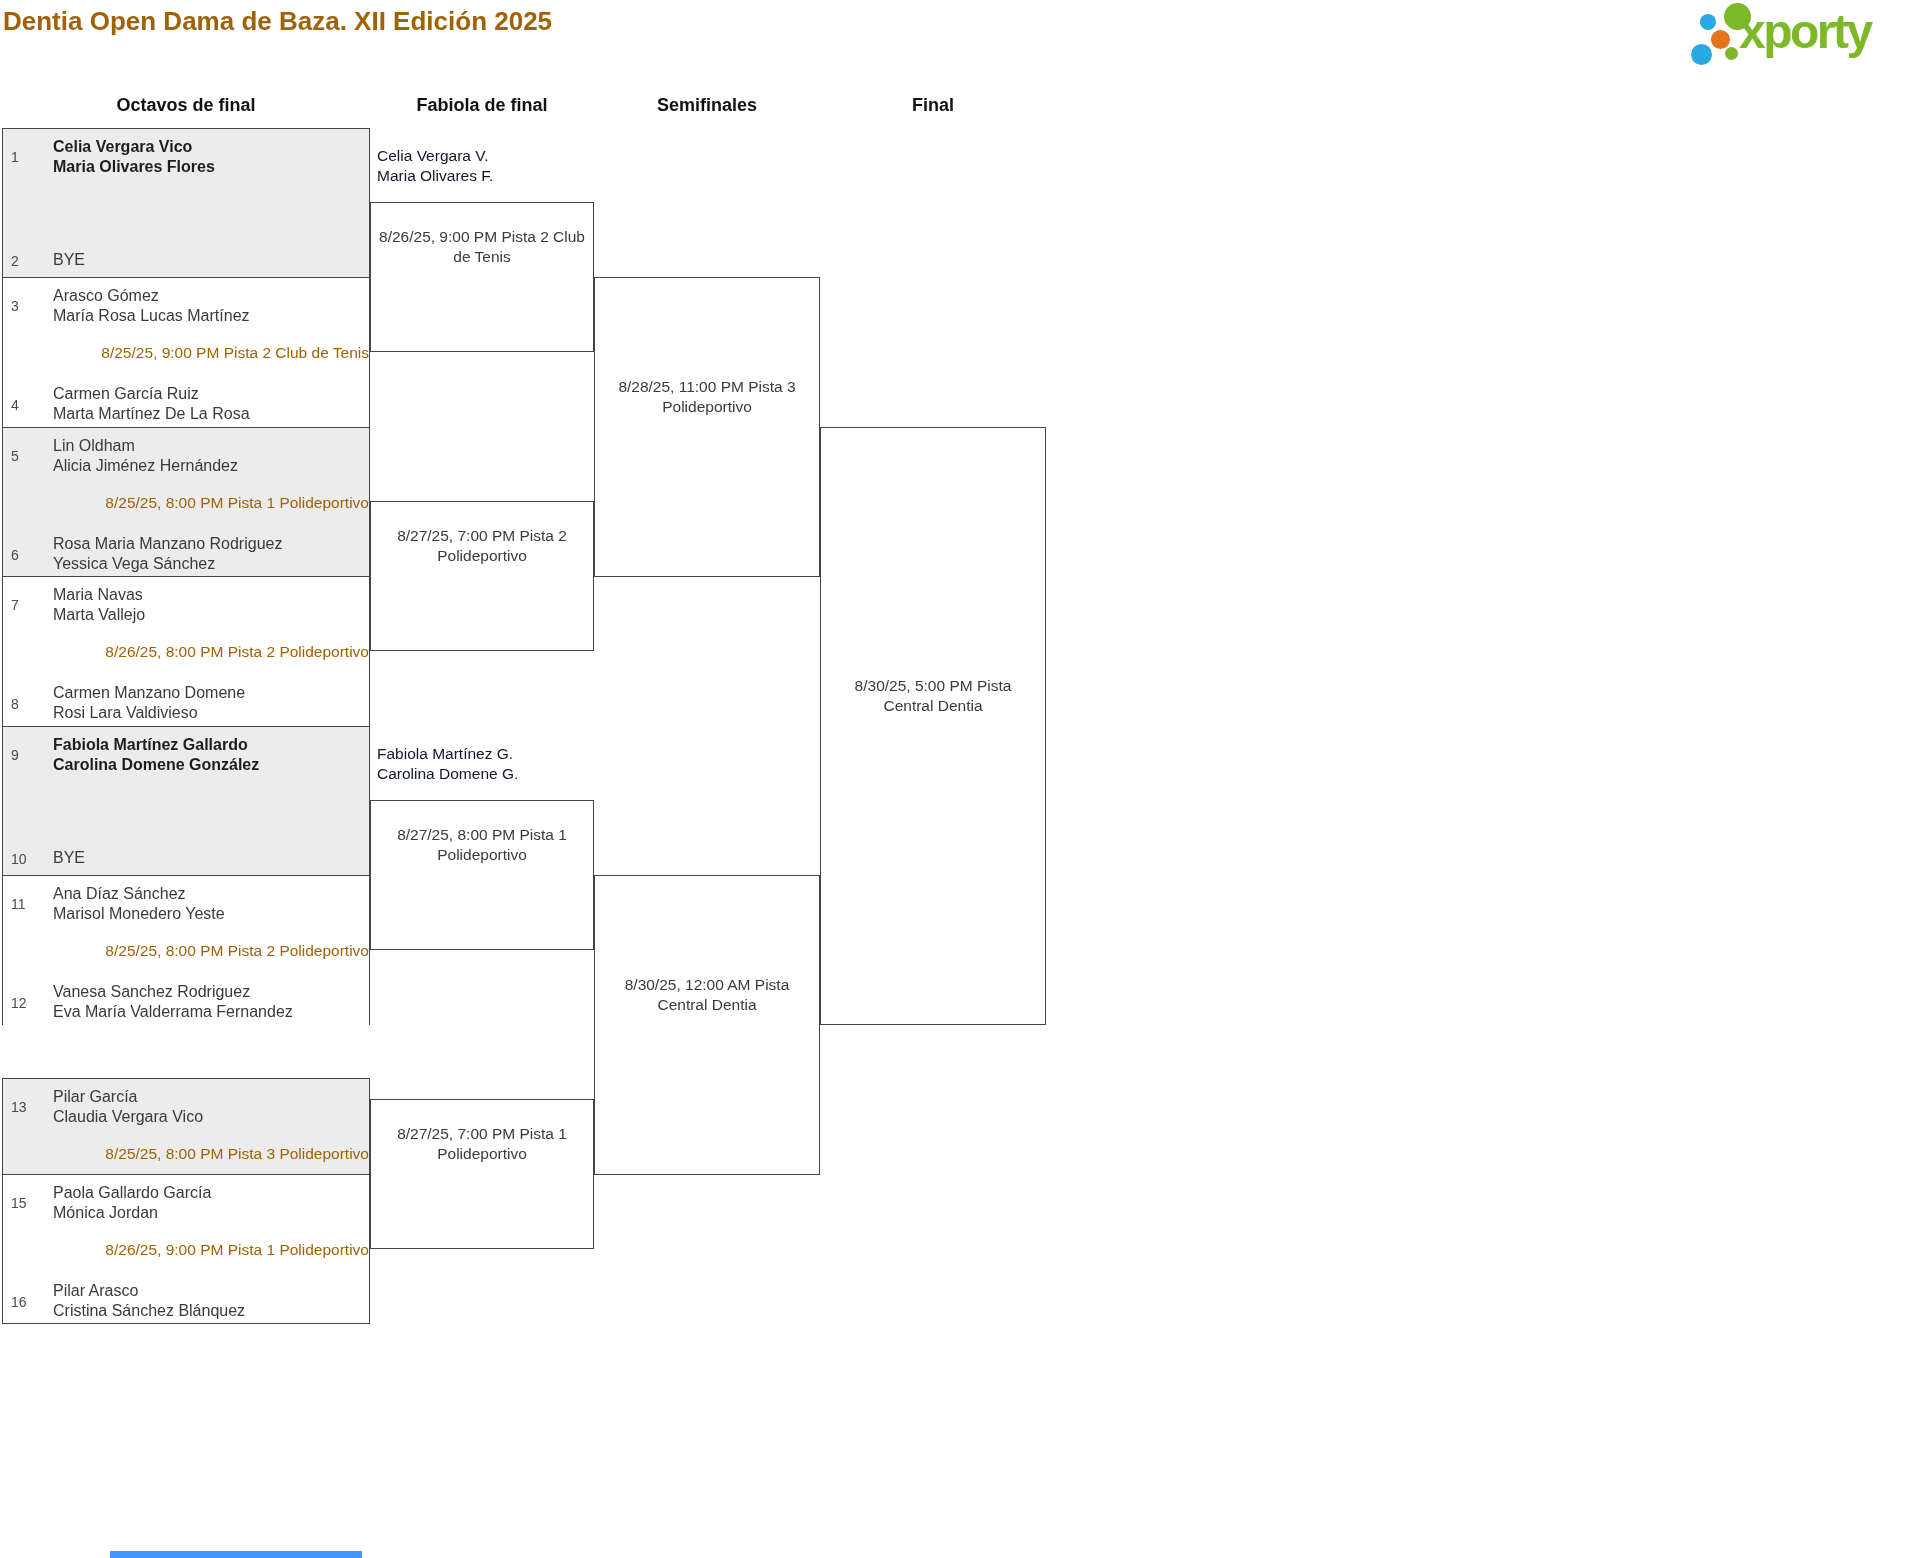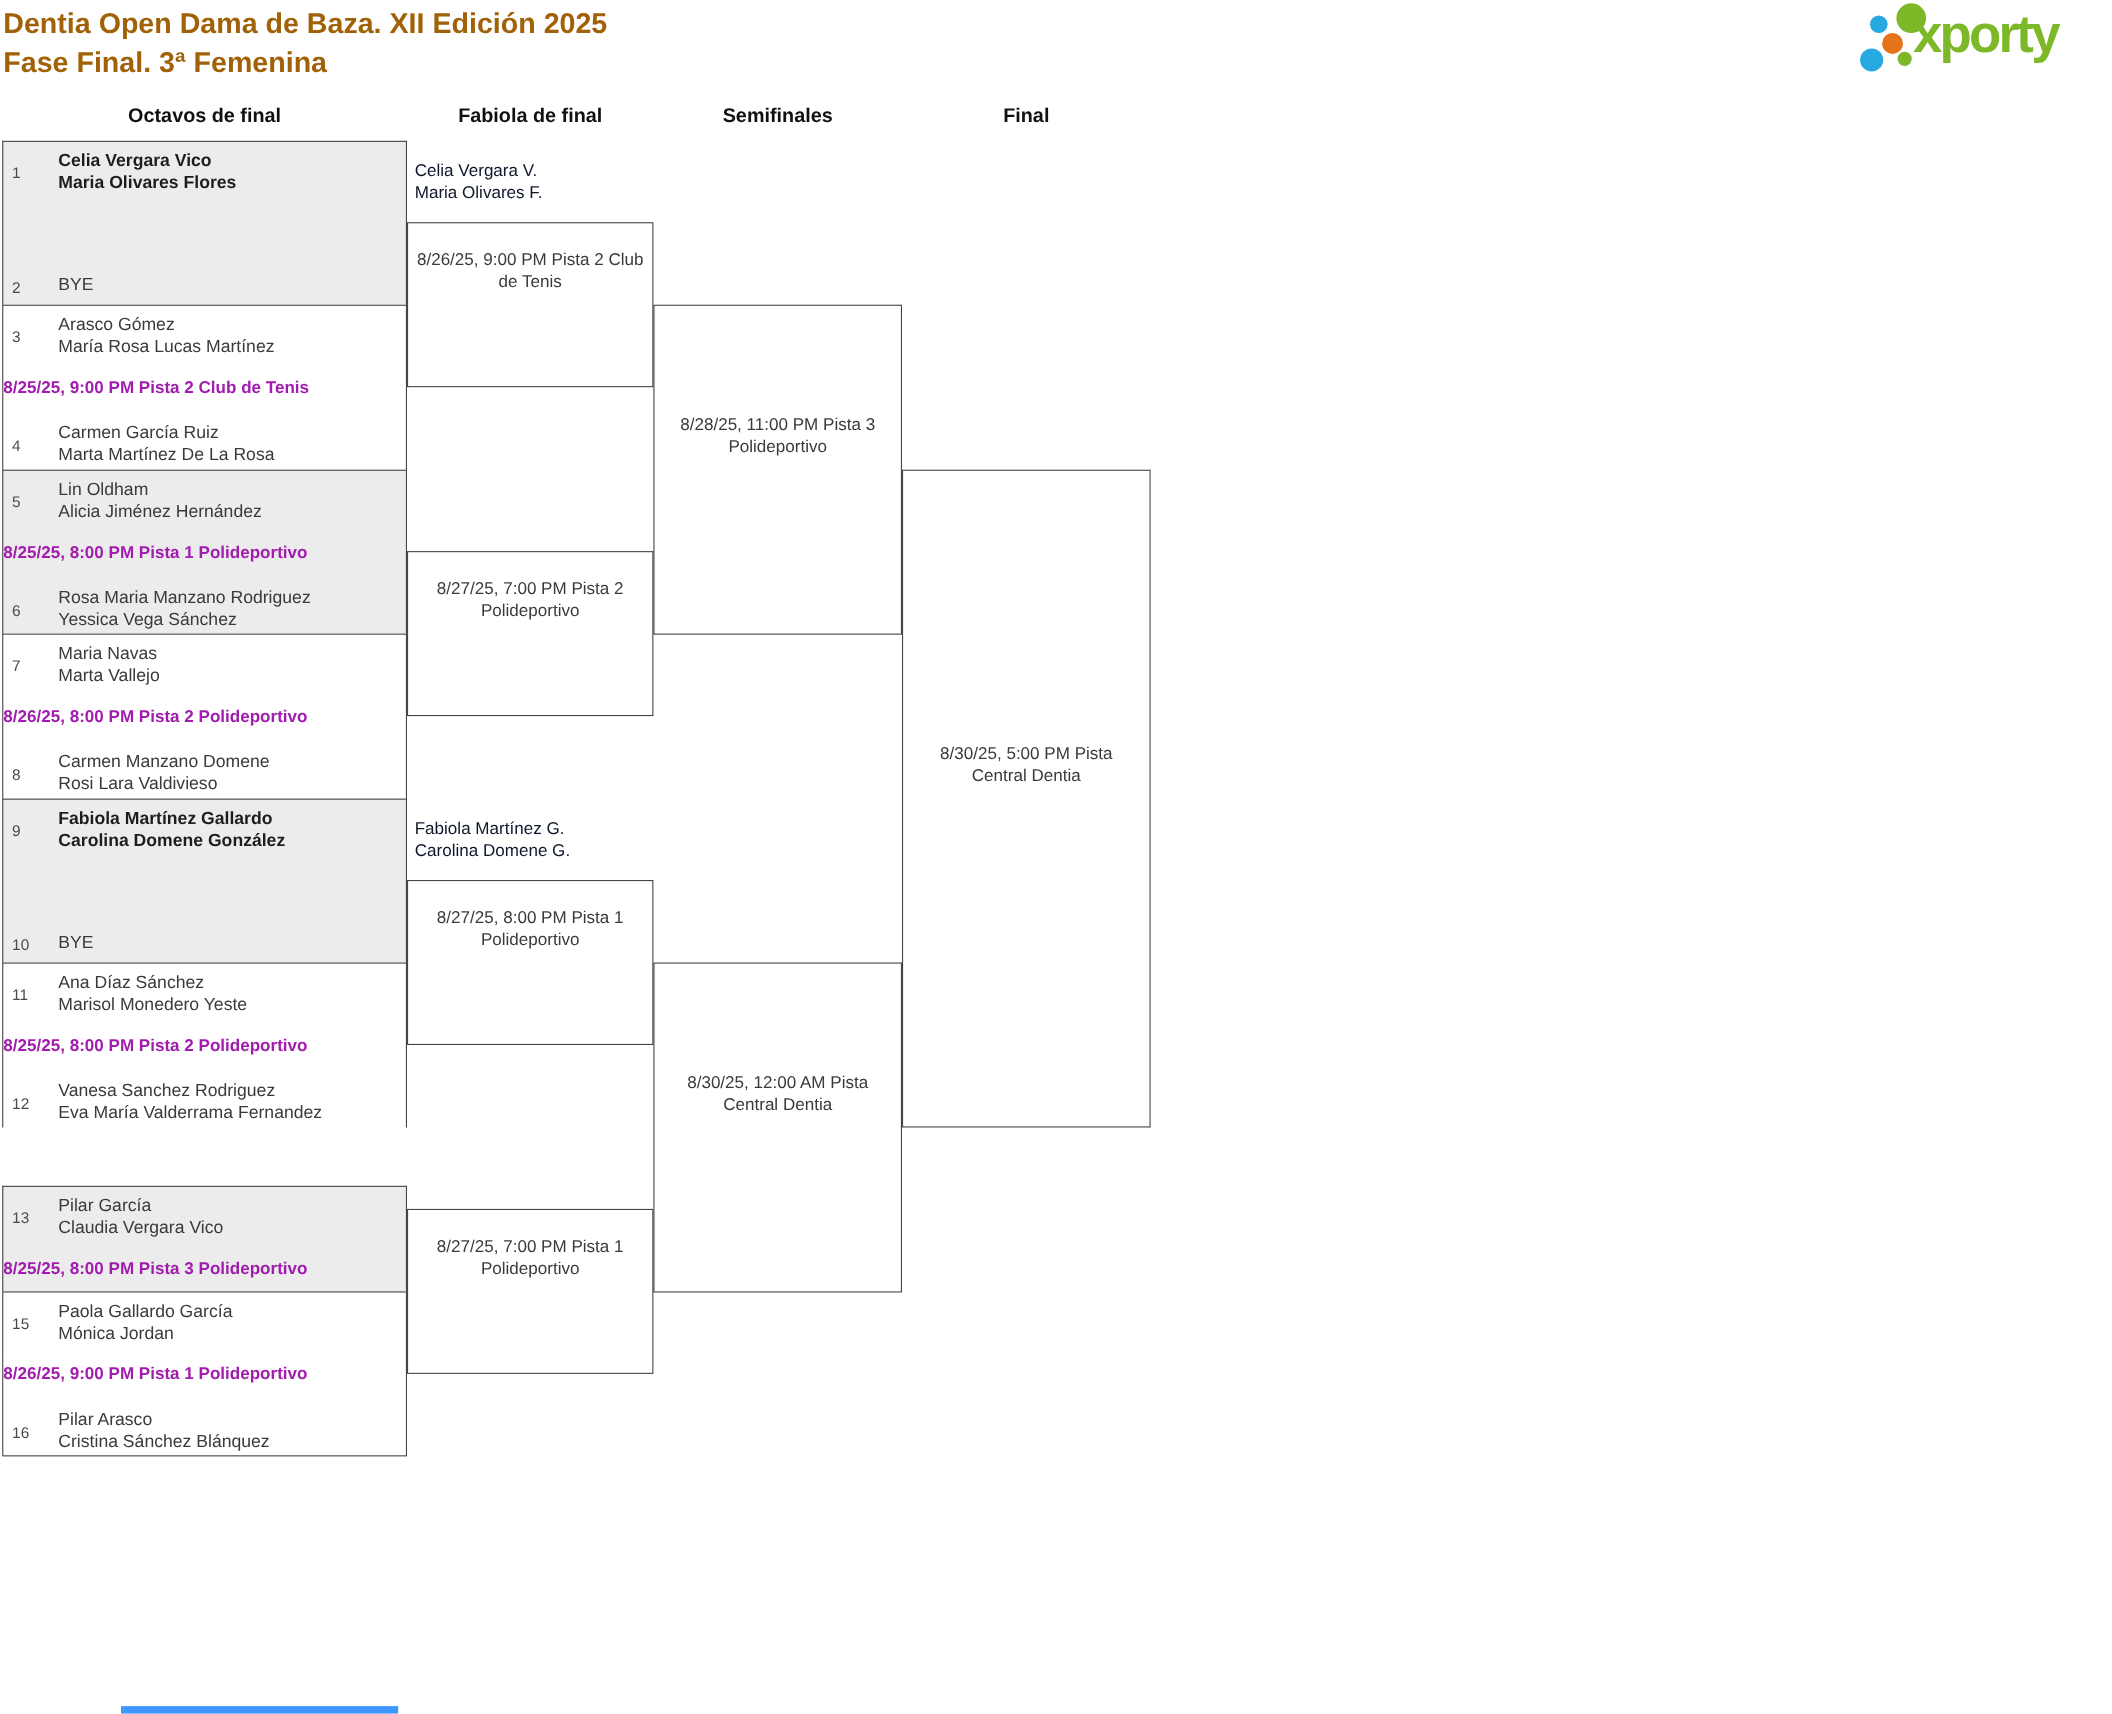--- a/index.html
+++ b/index.html
@@ -15,38 +15,37 @@
   .m.last{border-bottom-width:1px;}
   .seed{position:absolute;left:8px;width:32px;font-size:14px;line-height:18px;color:#4a4a4a;}
   .sA{top:19px}
   .sB{top:118px}
   .sB.bye{top:123px}
   .team{position:absolute;left:50px;right:8px;font-size:16px;line-height:20px;color:#3a3a3a;}
   .tA{top:8px}
   .tB{top:106px}
   .tB.bye{top:121px}
   .team.bold{font-weight:bold;color:#1d1d1d;}
-  .mtime{position:absolute;left:0;right:0;top:66px;text-align:left;font-size:15.5px;color:#a21caf;font-weight:bold;}
+  .mtime{position:absolute;left:0;right:0;top:66px;text-align:right;font-size:15.5px;color:#a16207;}
   
   .rect{position:absolute;border:1px solid #454545;box-sizing:border-box;background:transparent;}
   .rtime{position:absolute;text-align:center;font-size:15.5px;line-height:20px;color:#3a3a3a;white-space:pre-line;}
   .winner{position:absolute;font-size:15.5px;line-height:20px;color:#0f172a;}
   
   .logo{position:absolute;left:1690px;top:0;width:230px;height:72px;}
   .dot{position:absolute;border-radius:50%;}
   .brand{position:absolute;left:49px;top:4px;font-size:48px;font-weight:bold;letter-spacing:-2.5px;
          line-height:56px;color:#7db829;}
   .bbar{position:absolute;left:110px;top:1551px;width:252px;height:7px;background:#3e97ff;}
 </style>
 </head>
 <body>
 
 <div class="title">
   <div>Dentia Open Dama de Baza. XII Edición 2025</div>
-  <div>Fase Final. 3ª Femenina</div>
 </div>
 
 <div class="logo">
   <span class="dot" style="left:34px;top:3px;width:27px;height:27px;background:#7db829"></span>
   <span class="dot" style="left:10px;top:14px;width:16px;height:16px;background:#29a9e1"></span>
   <span class="dot" style="left:21px;top:30px;width:19px;height:19px;background:#e4731c"></span>
   <span class="dot" style="left:1px;top:44px;width:21px;height:21px;background:#29a9e1"></span>
   <span class="dot" style="left:35px;top:47px;width:13px;height:13px;background:#7db829"></span>
   <span class="brand">xporty</span>
 </div>

